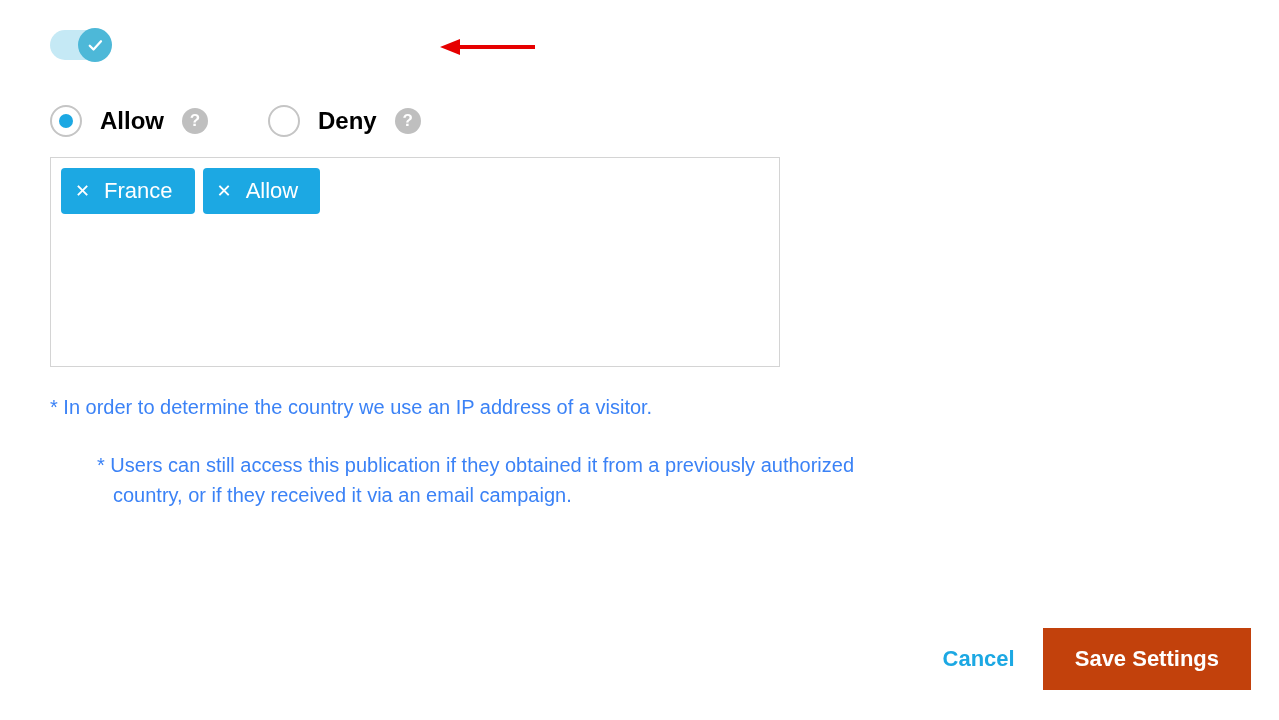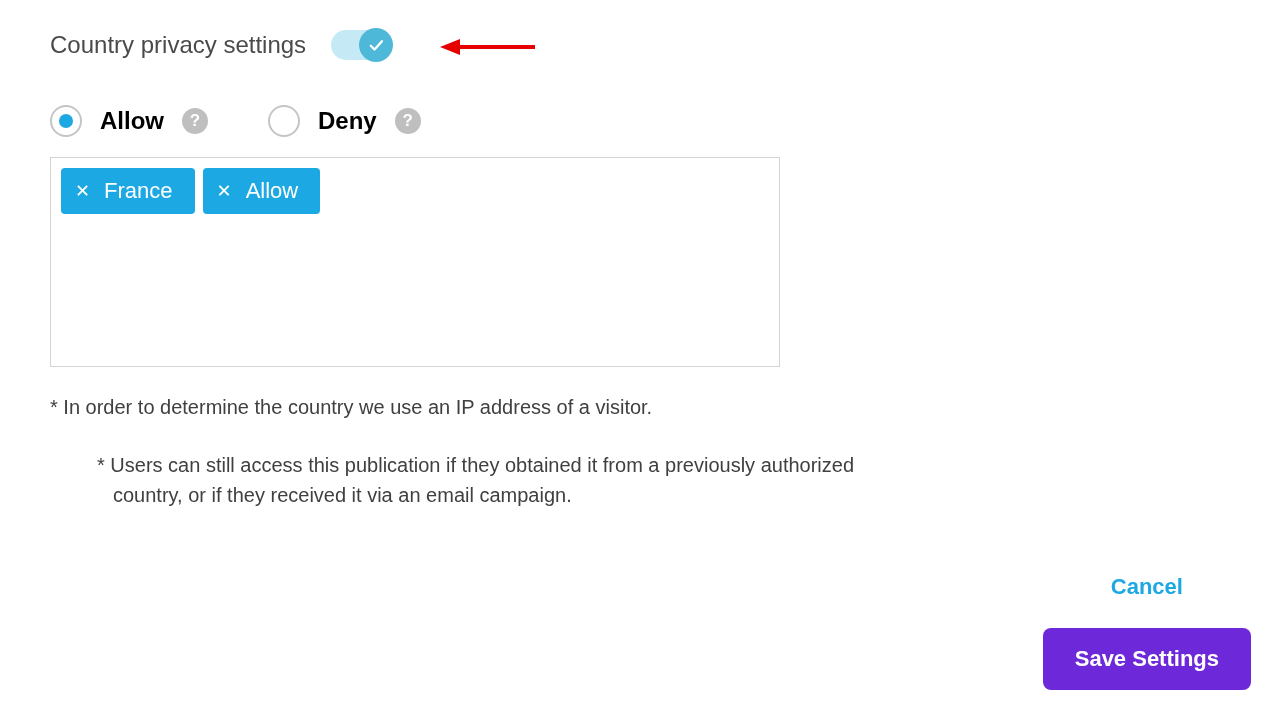--- a/index.html
+++ b/index.html
@@ -127,63 +127,61 @@
       cursor: default;
     }
     .tag-close {
       font-size: 18px;
       font-weight: 400;
       cursor: pointer;
       line-height: 1;
     }
     .disclaimer {
       font-size: 20px;
-      color: #404040;
+      color: #3b82f6;
       line-height: 1.5;
       max-width: 780px;
       margin-bottom: 28px;
     }
     .disclaimer-indent {
       padding-left: 16px;
       text-indent: -16px;
       margin-left: 47px;
     }
     .button-row {
       position: absolute;
       right: 28px;
       bottom: 30px;
       display: flex;
       align-items: center;
       gap: 28px;
-      flex-direction: column;
     }
     .btn-cancel {
       background: none;
       border: none;
       color: #1ca8e3;
       font-size: 22px;
       font-weight: 600;
       cursor: pointer;
     }
     .btn-save {
-      background: #6d28d9;
+      background: #c2410c;
       border: none;
       color: #fff;
       font-size: 22px;
       font-weight: 600;
       padding: 18px 32px;
       cursor: pointer;
-      border-radius: 8px;
+      border-radius: 0;
     }
   </style>
 </head>
 <body>
 
 <div class="header-row">
-  <span class="section-title">Country privacy settings</span>
   <div class="toggle-switch">
     <div class="toggle-knob">
       <svg viewBox="0 0 24 24" fill="none" stroke="#ffffff" stroke-width="3" stroke-linecap="round" stroke-linejoin="round">
         <polyline points="5 13 10 18 20 7"></polyline>
       </svg>
     </div>
   </div>
 </div>
 
 <svg class="arrow-annotation" width="100" height="24">

